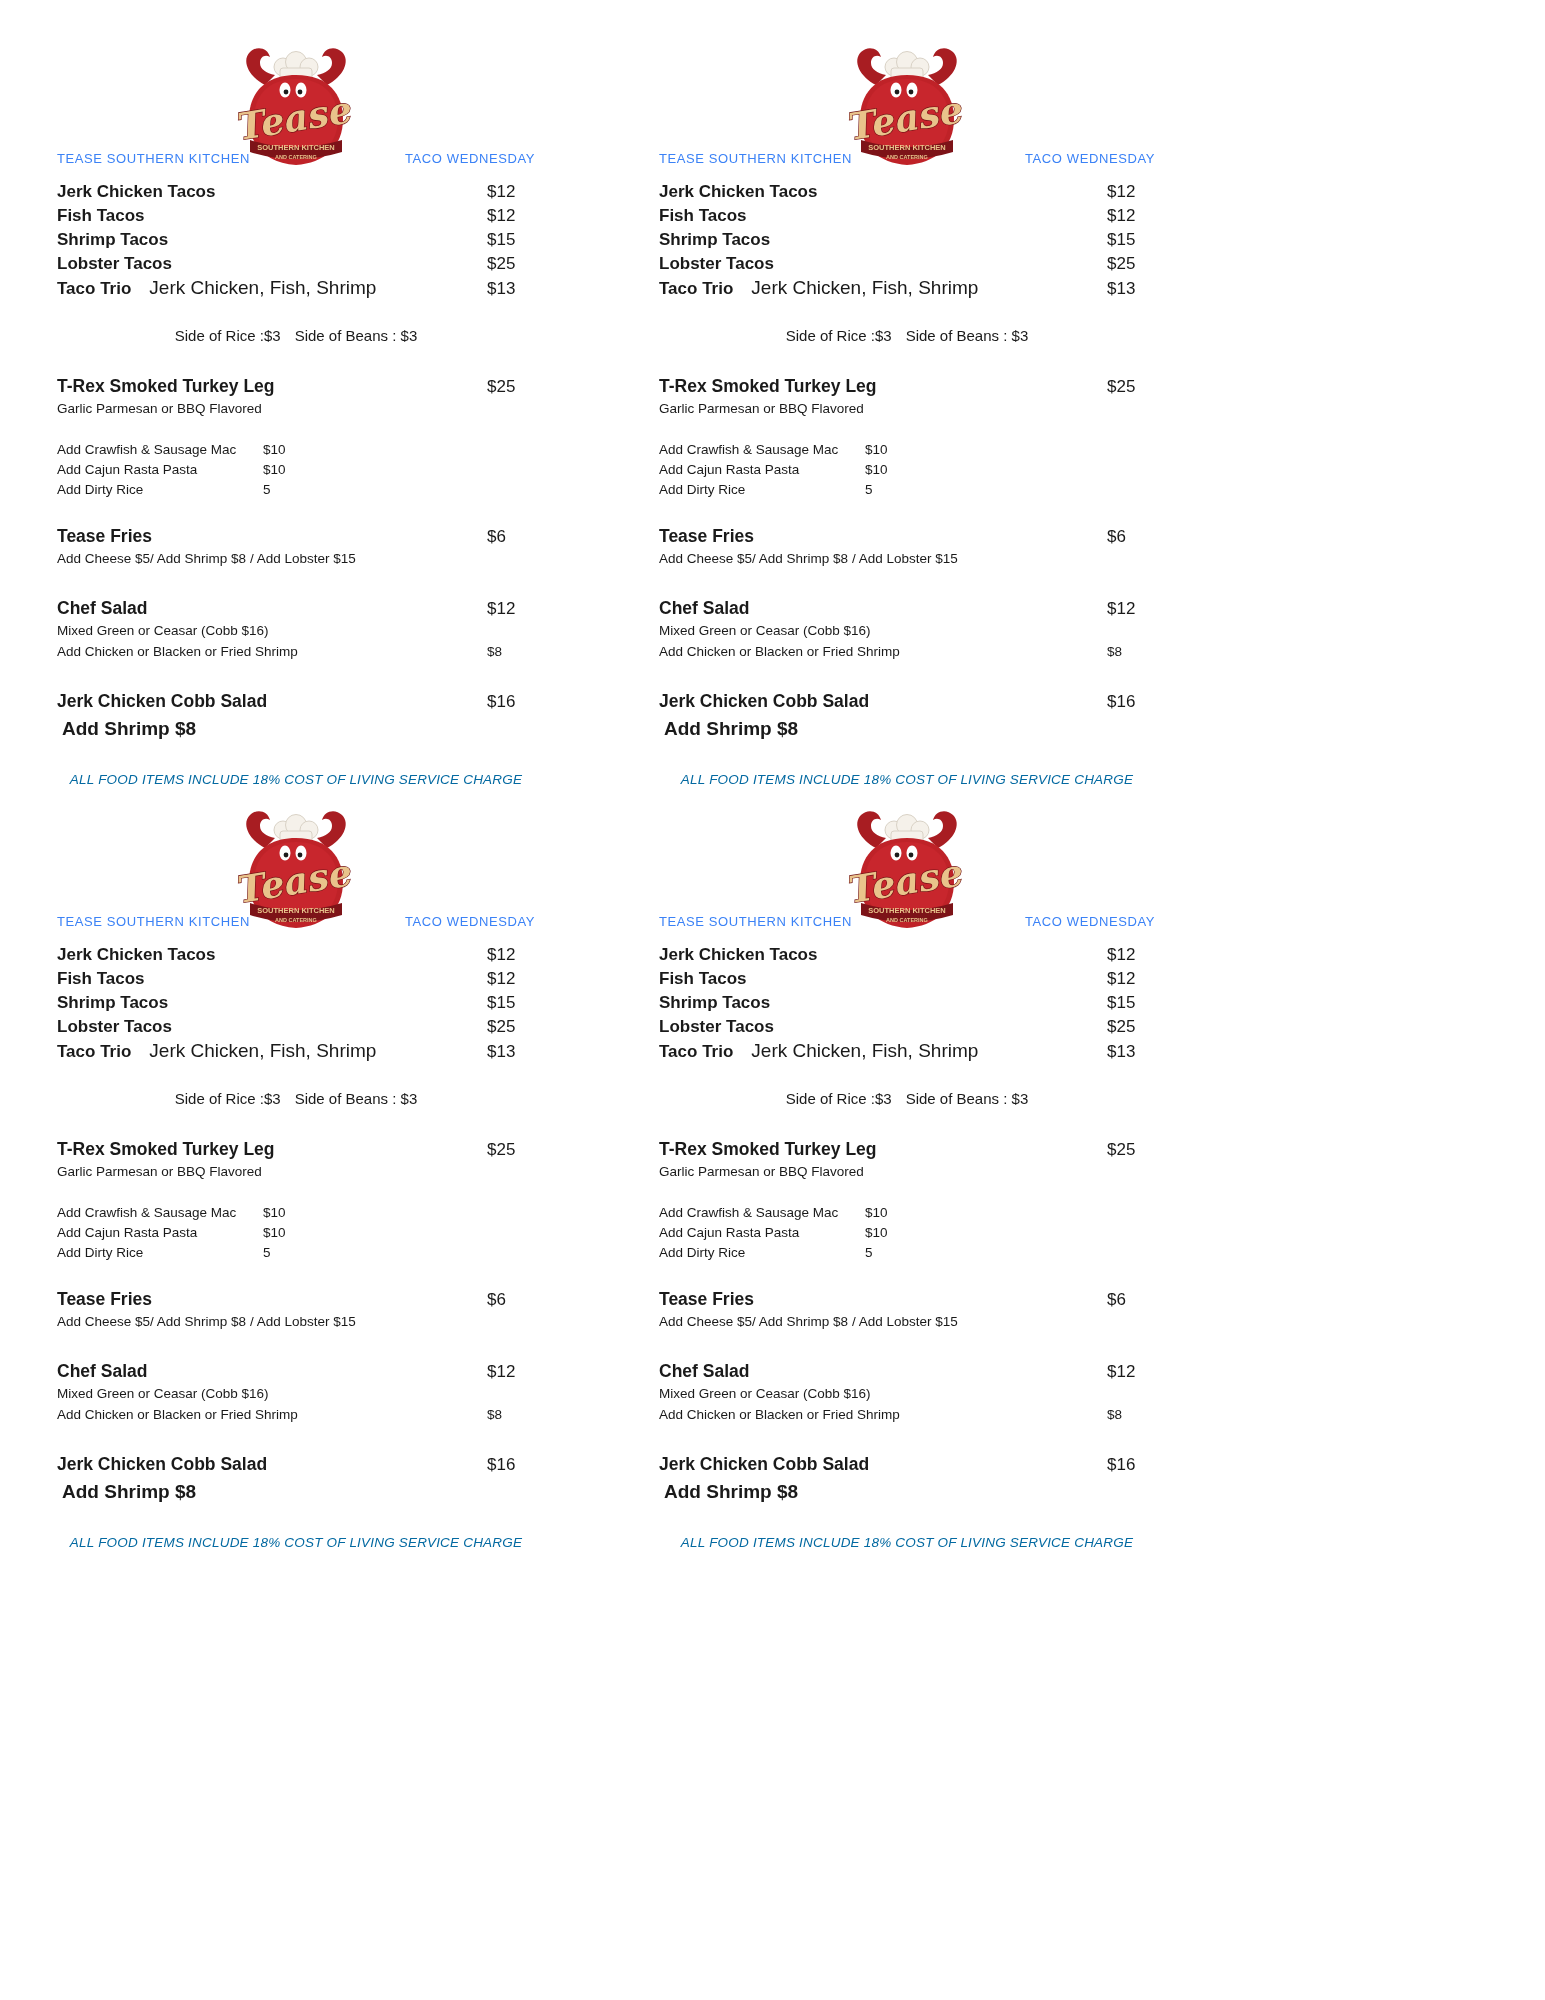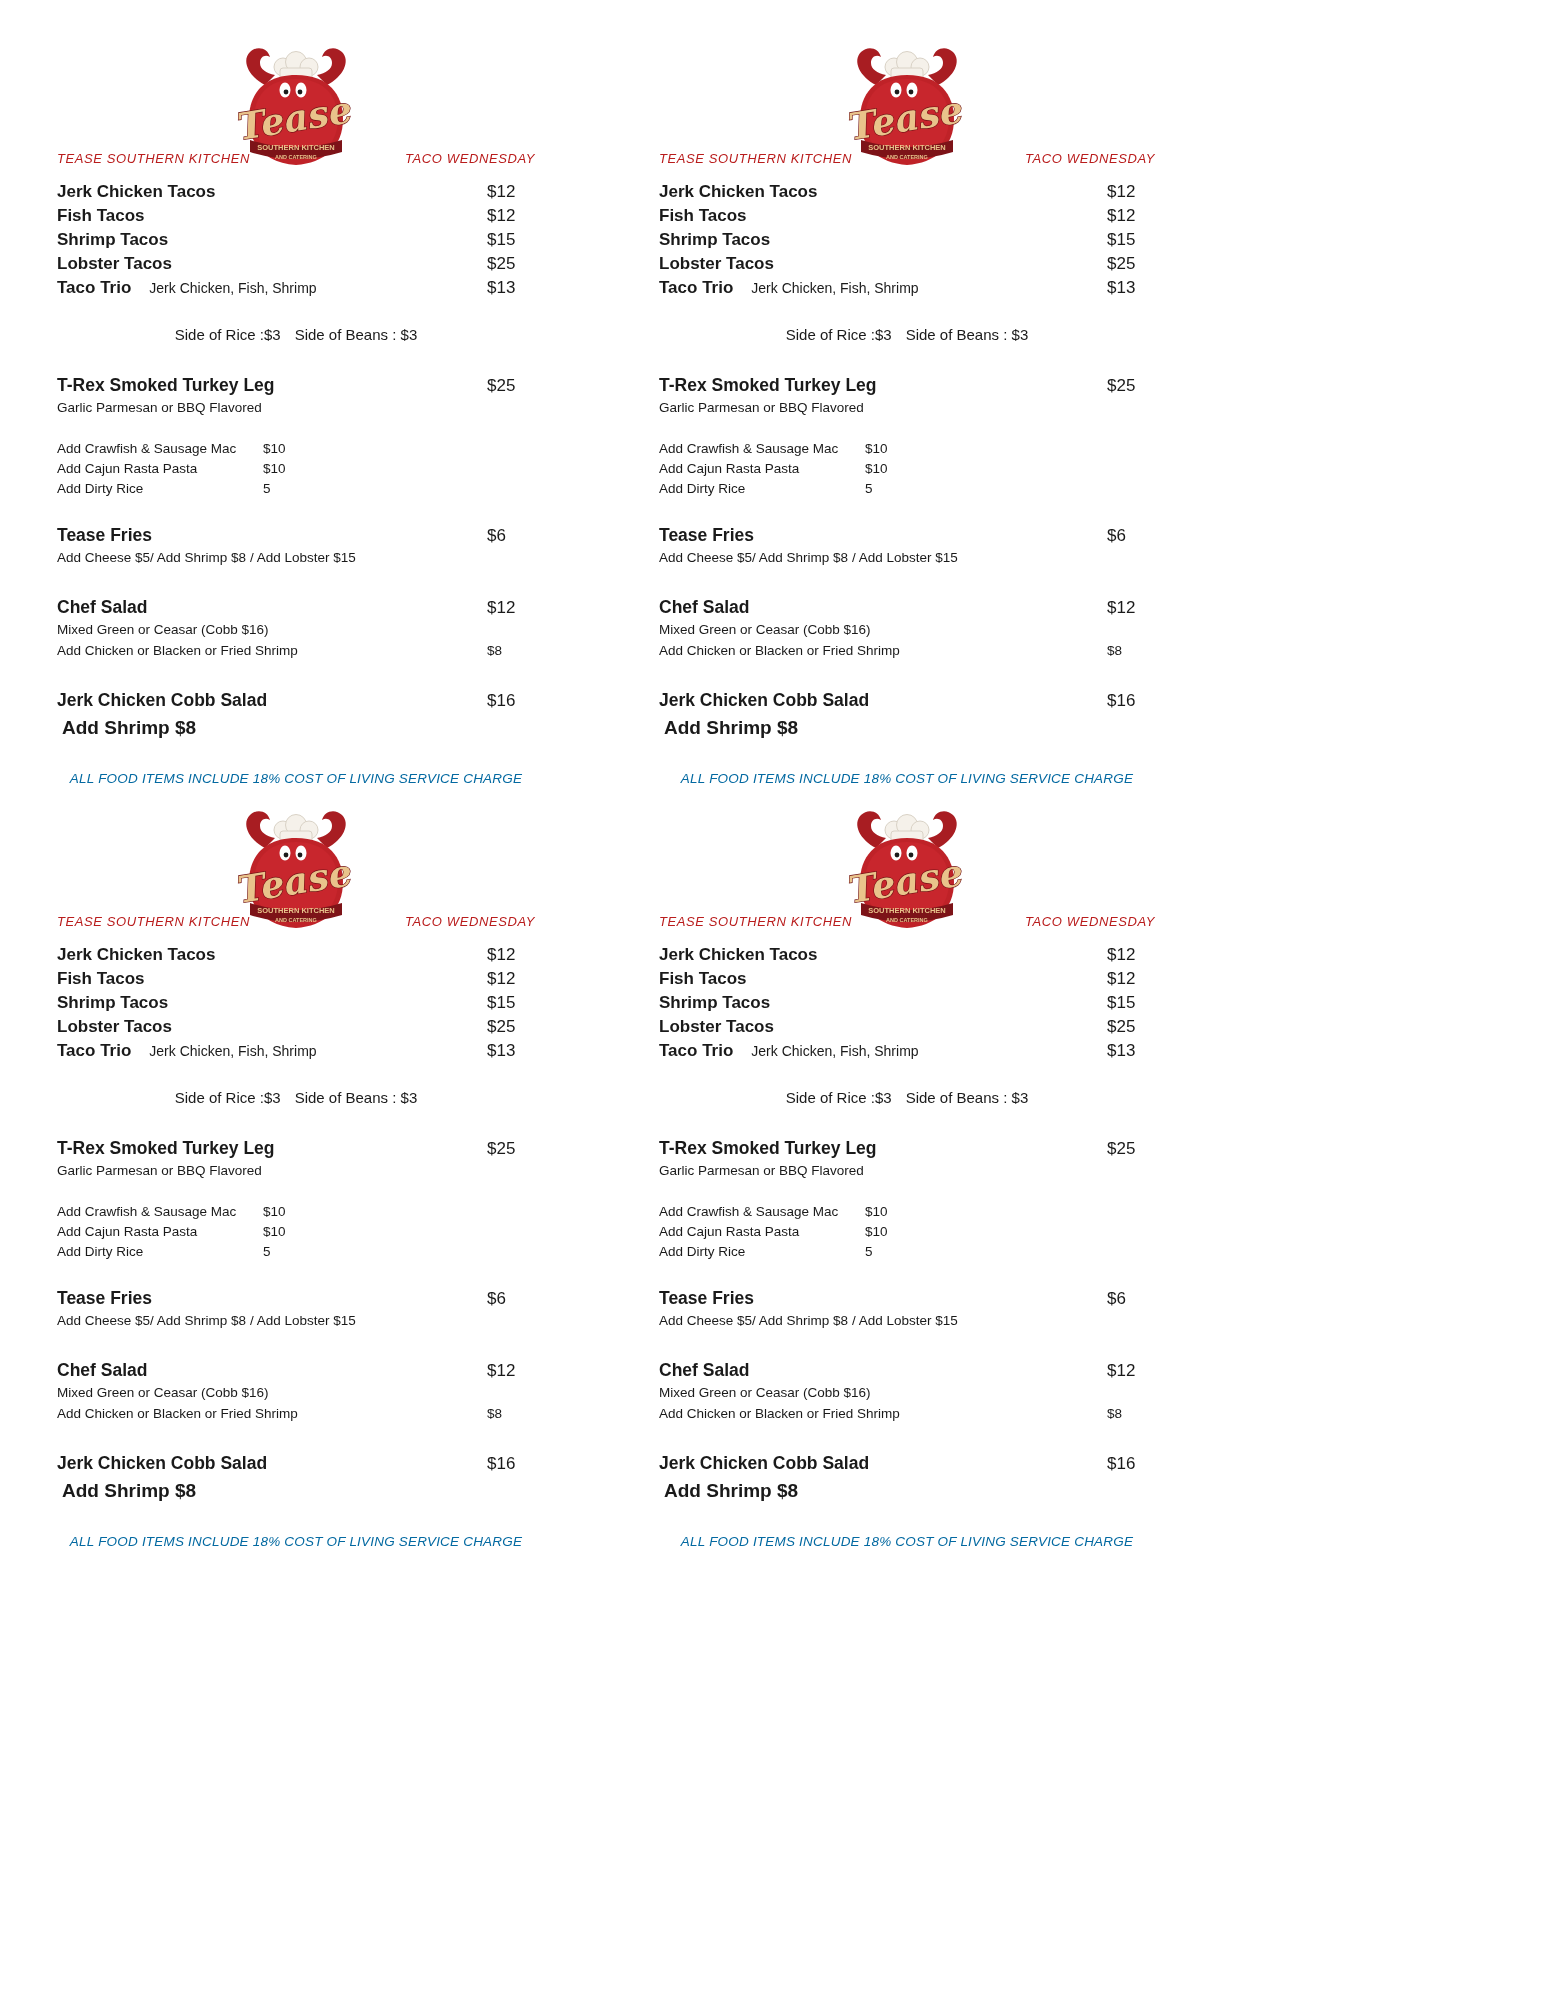--- a/index.html
+++ b/index.html
@@ -18,28 +18,28 @@
   .card { padding-top: 45px; }
 
   
   .logo-row { height: 130px; display: flex; justify-content: center; position: relative; z-index: 2; }
   .logo-svg { width: 122px; height: 132px; }
 
   
   .hdr-row {
     display: flex; justify-content: space-between;
     margin-top: -24px; position: relative; z-index: 1;
-    color: #b91c1c; font-size: 13px; letter-spacing: 0.6px; font-style: italic;
+    color: #3b82f6; font-size: 13px; letter-spacing: 0.6px;
   }
 
   
   .taco-list { margin-top: 14px; }
   .item-row { display: flex; align-items: baseline; line-height: 24px; }
   .item-name { font-weight: bold; font-size: 17px; }
-  .item-desc { font-size: 14px; margin-left: 18px; }
+  .item-desc { font-size: 19px; margin-left: 18px; }
   .item-price { margin-left: auto; width: 48px; text-align: left; font-size: 17px; }
 
   
   .sides-line {
     margin-top: 26px; text-align: center;
     font-weight: normal; font-size: 15px;
   }
   .sides-line span { display: inline-block; }
   .sides-gap { width: 14px; }
 

